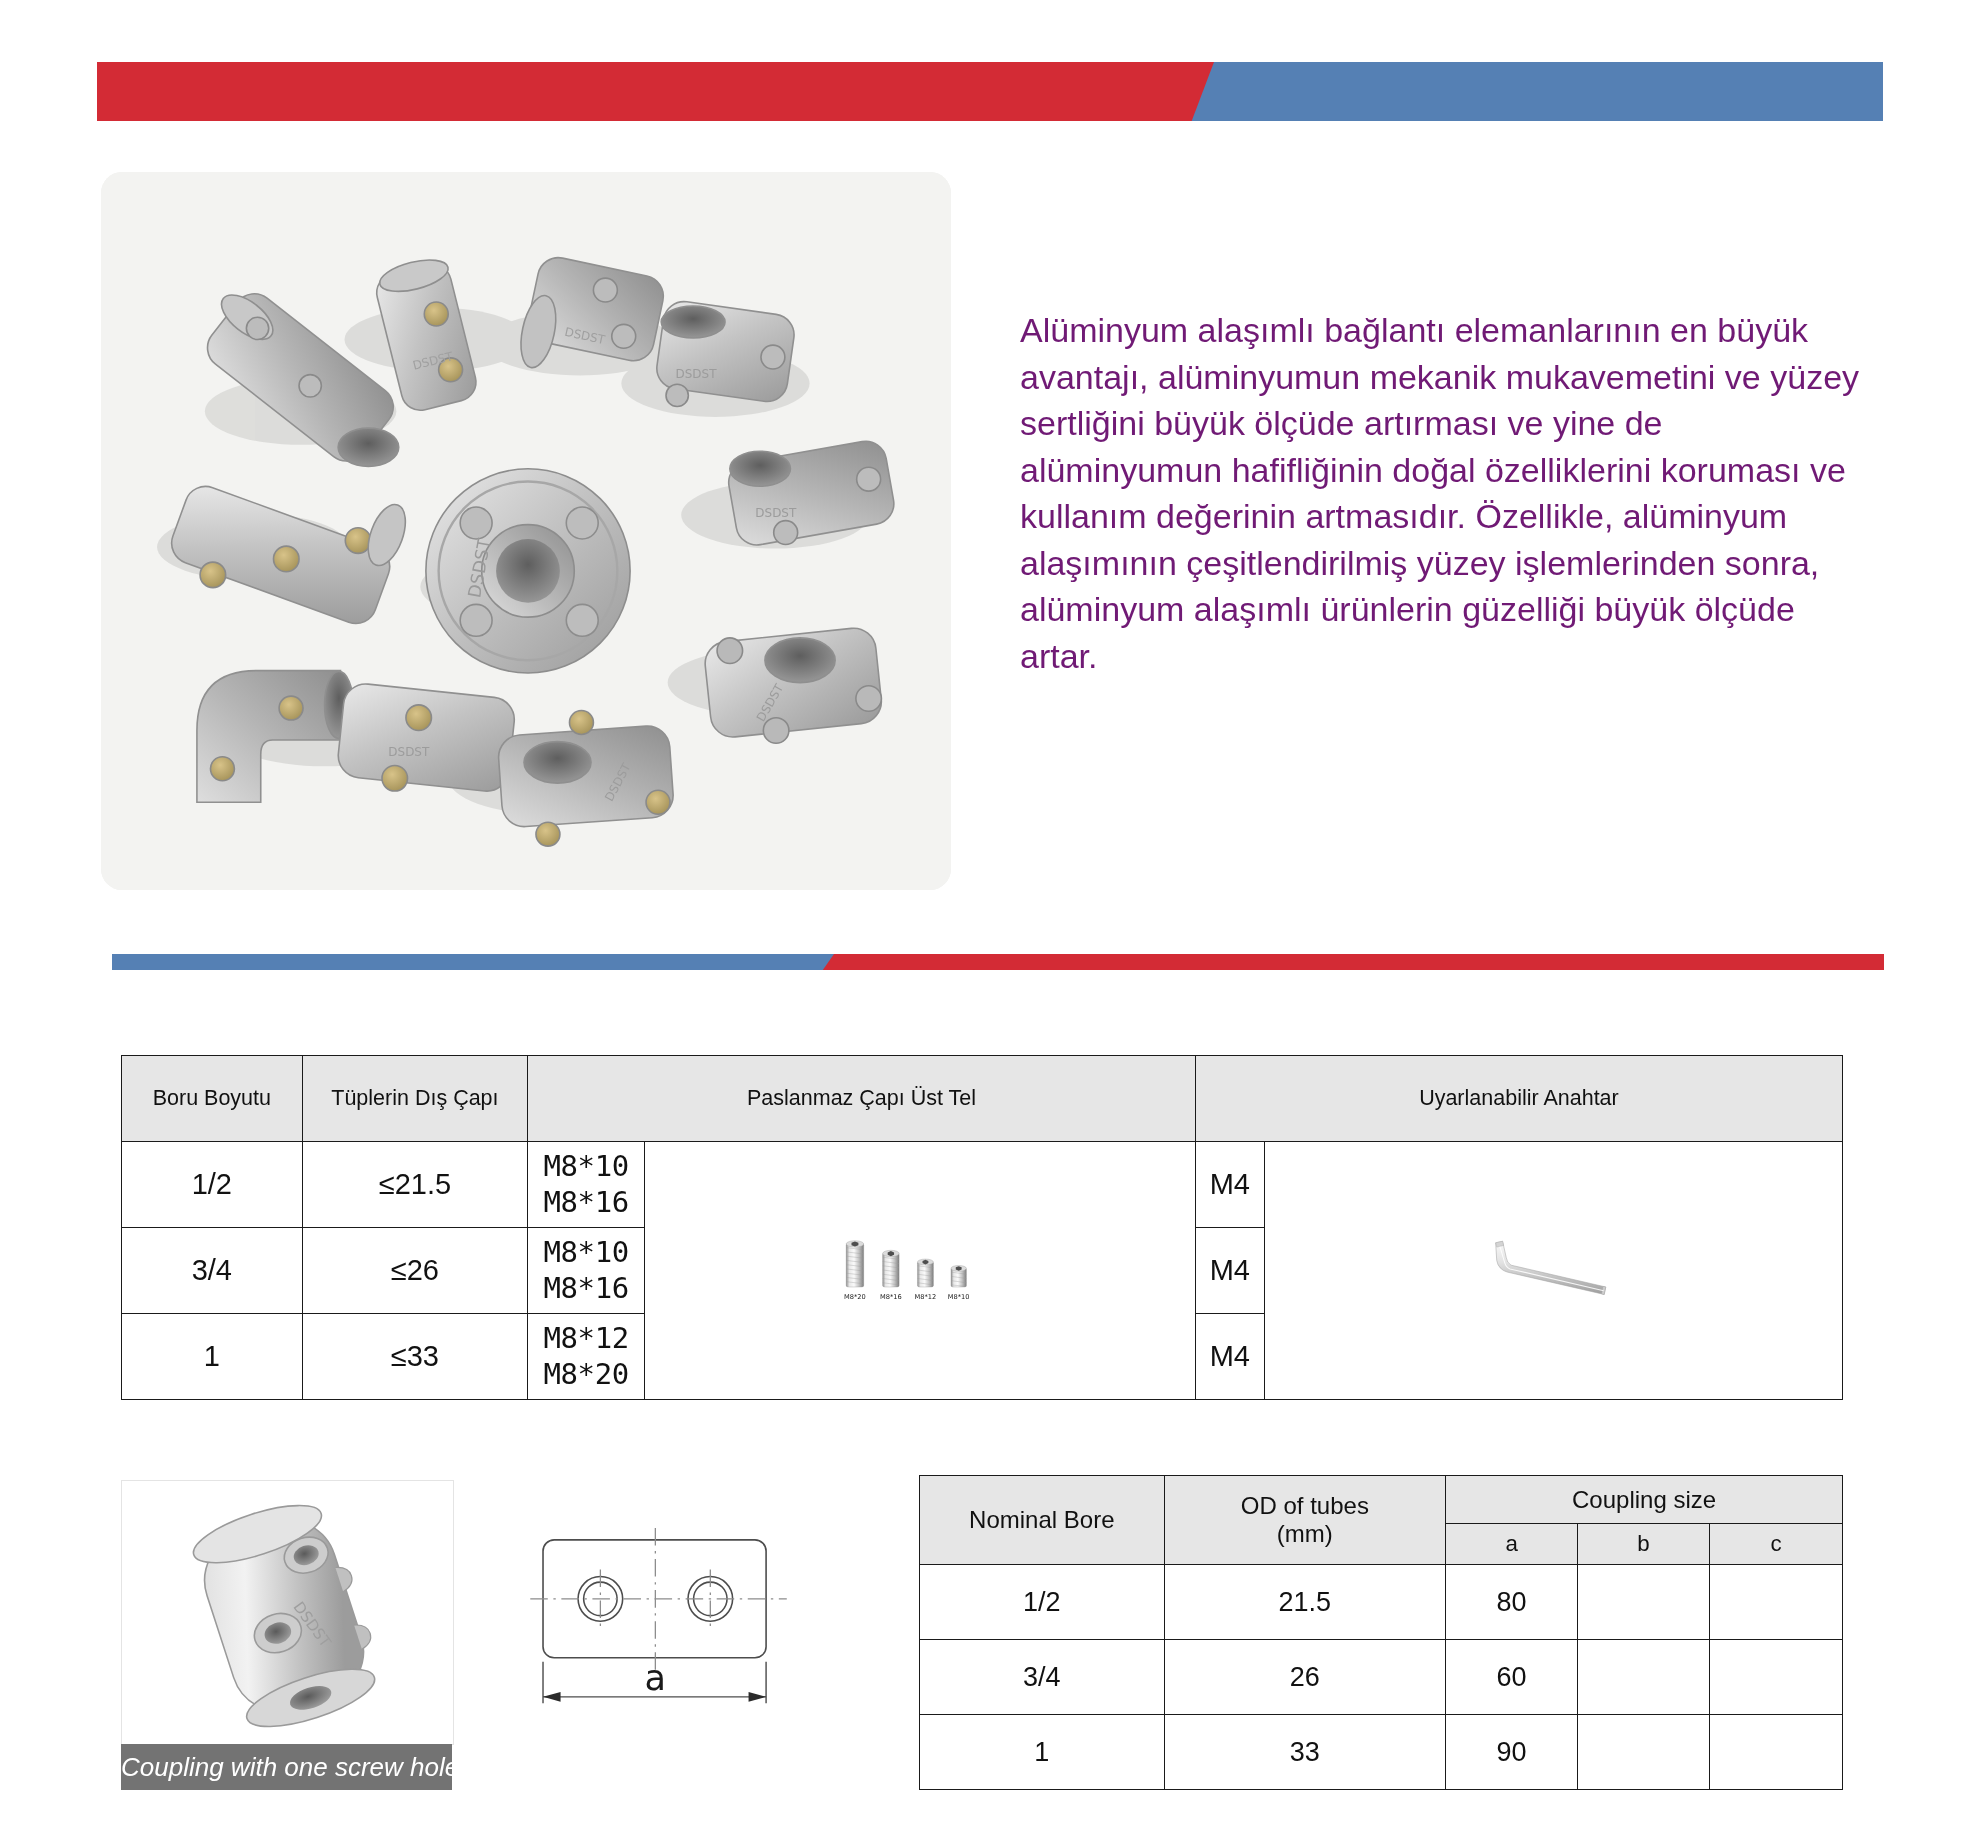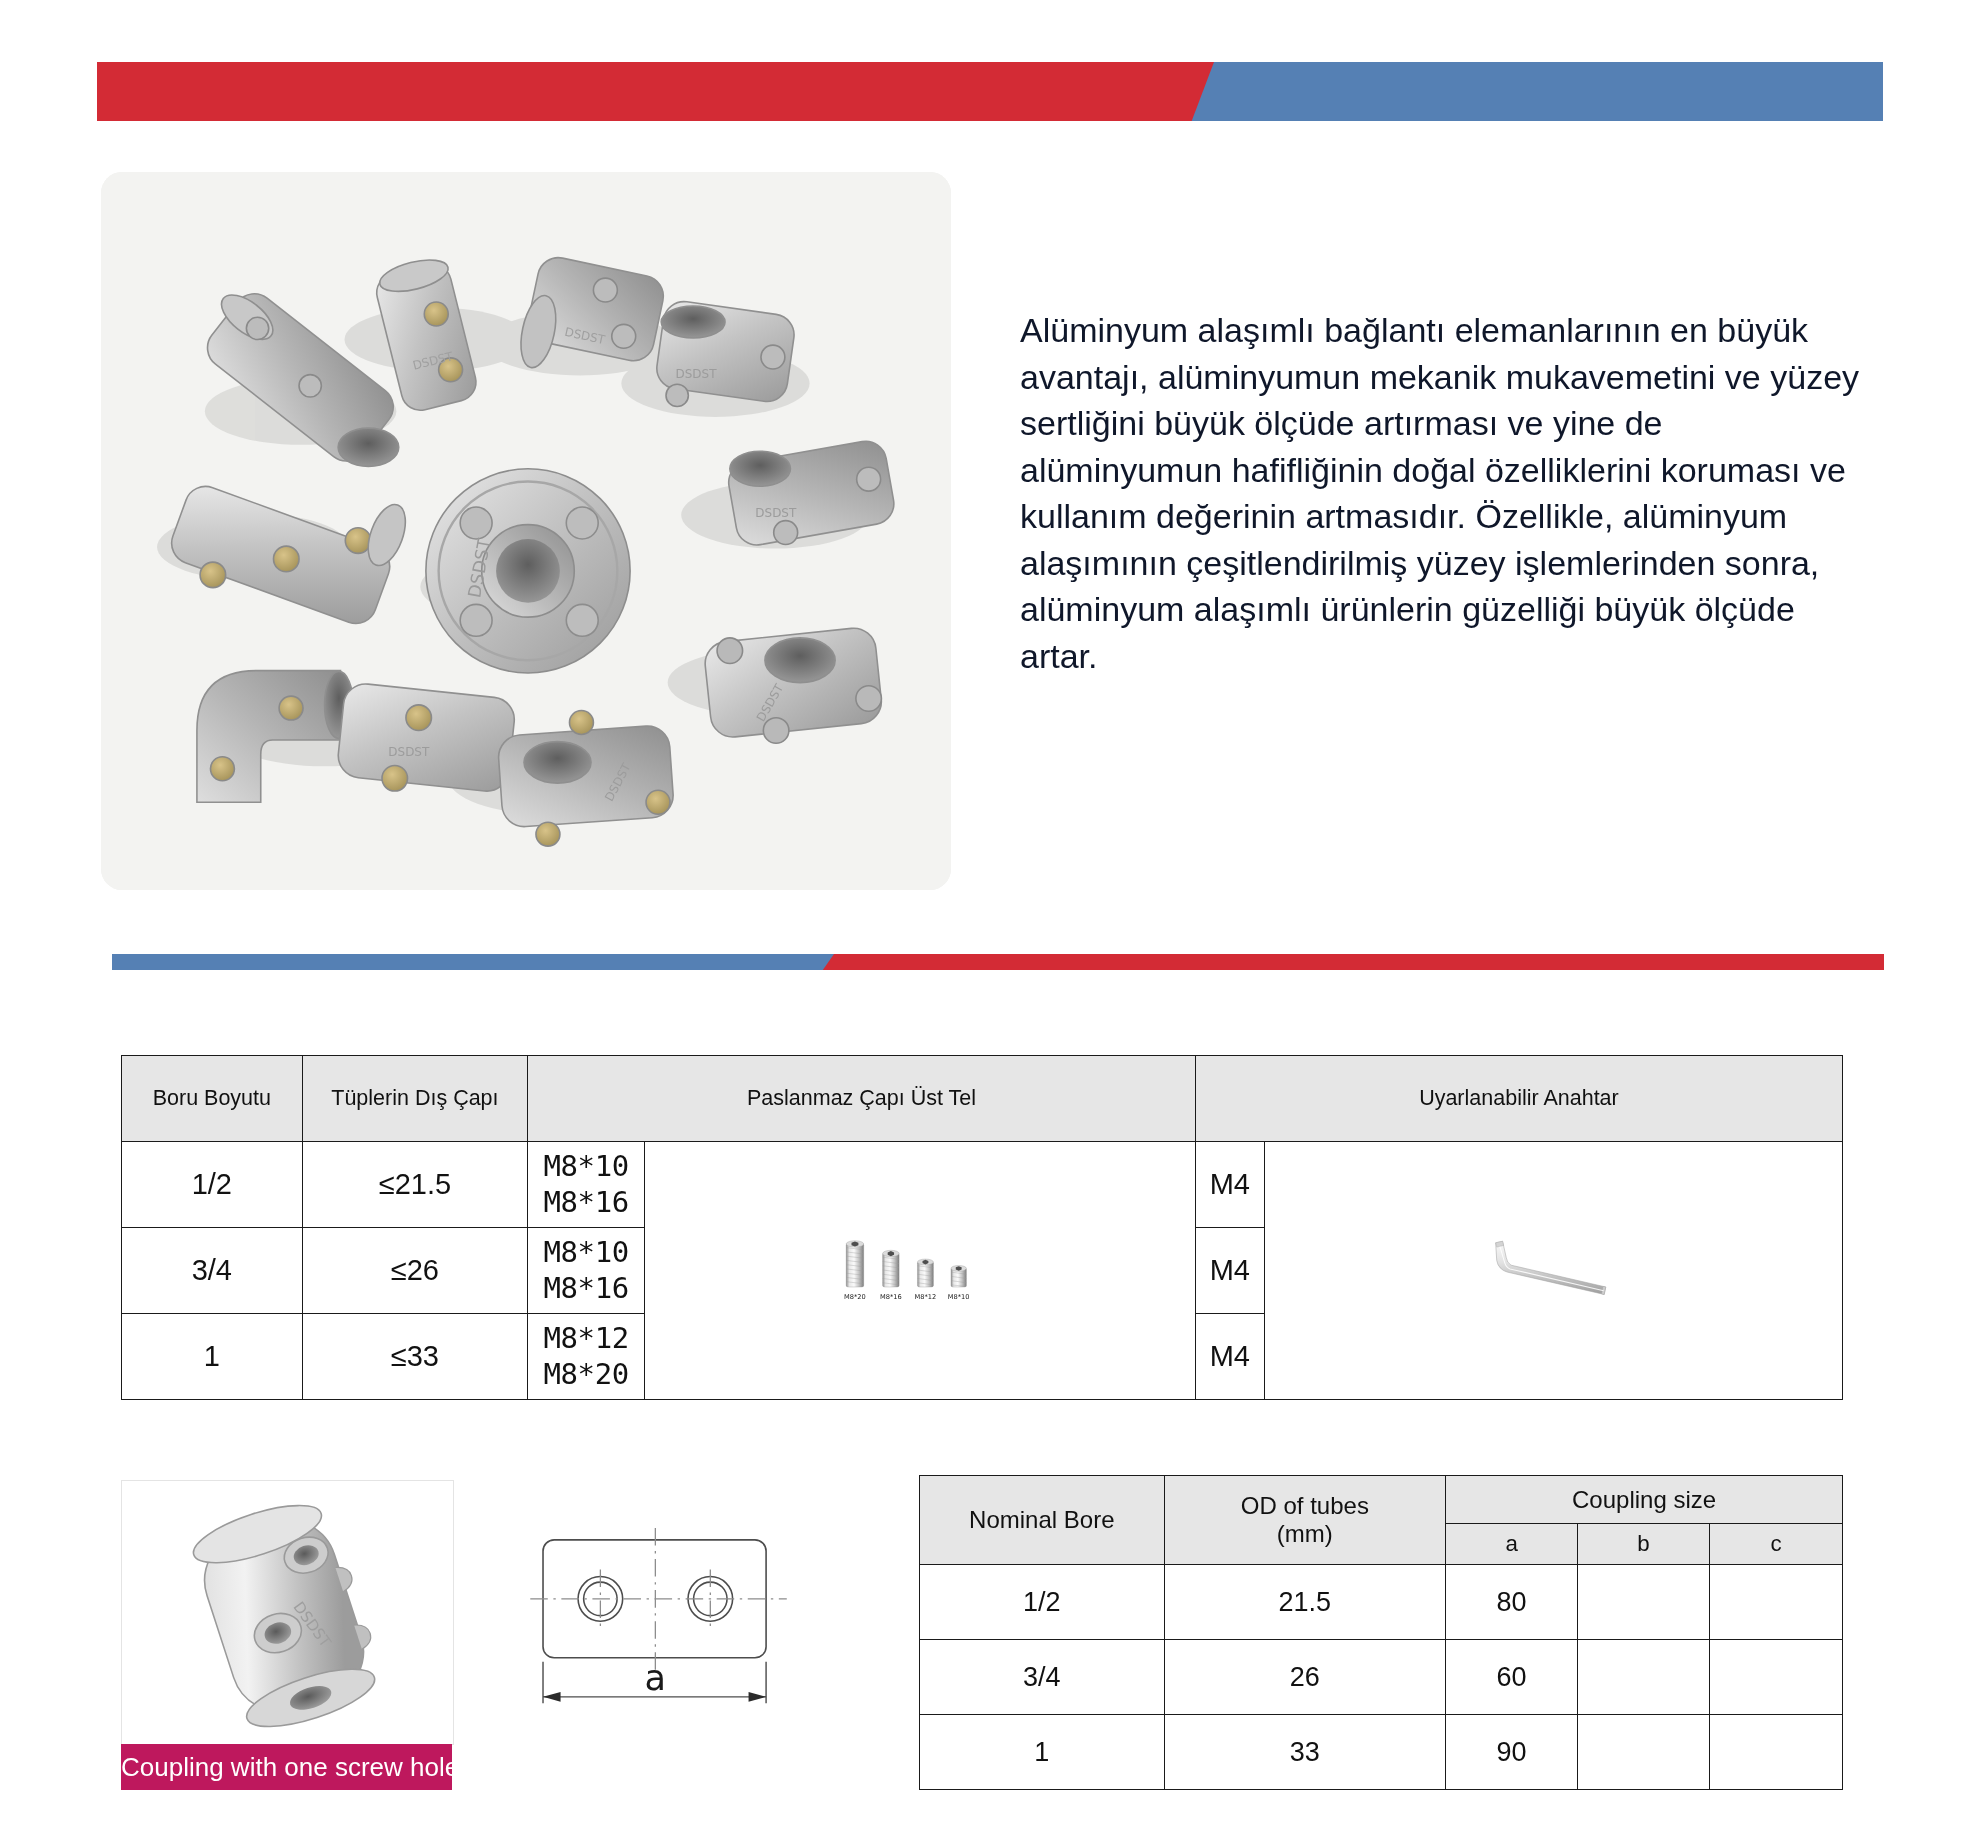--- a/index.html
+++ b/index.html
@@ -62,21 +62,21 @@
   .hero-photo svg { display:block; width:100%; height:100%; }
 
   
   .intro {
     position: absolute;
     left: 1020px;
     top: 307px;
     width: 846px;
     font-size: 34px;
     line-height: 1.37;
-    color: #0f172a;
+    color: #701a75;
     text-align: left;
   }
 
   
   .divider {
     position: absolute;
     left: 112px;
     top: 954px;
     width: 1772px;
     height: 16px;
@@ -145,27 +145,28 @@
     border: 0.8px solid #e4e4e4;
     overflow: hidden;
   }
   .prod-photo svg { display:block; width:100%; height:100%; }
   .prod-caption {
     position: absolute;
     left: 121px;
     top: 1744px;
     width: 331px;
     height: 46px;
-    background: #be185d;
+    background: #737373;
     color: #ffffff;
     font-size: 26px;
     line-height: 46px;
     text-align: center;
     white-space: nowrap;
     overflow: hidden;
+    font-style: italic;
   }
 
   
   .tech-drawing {
     position: absolute;
     left: 511px;
     top: 1520px;
     width: 311px;
     height: 239px;
   }

